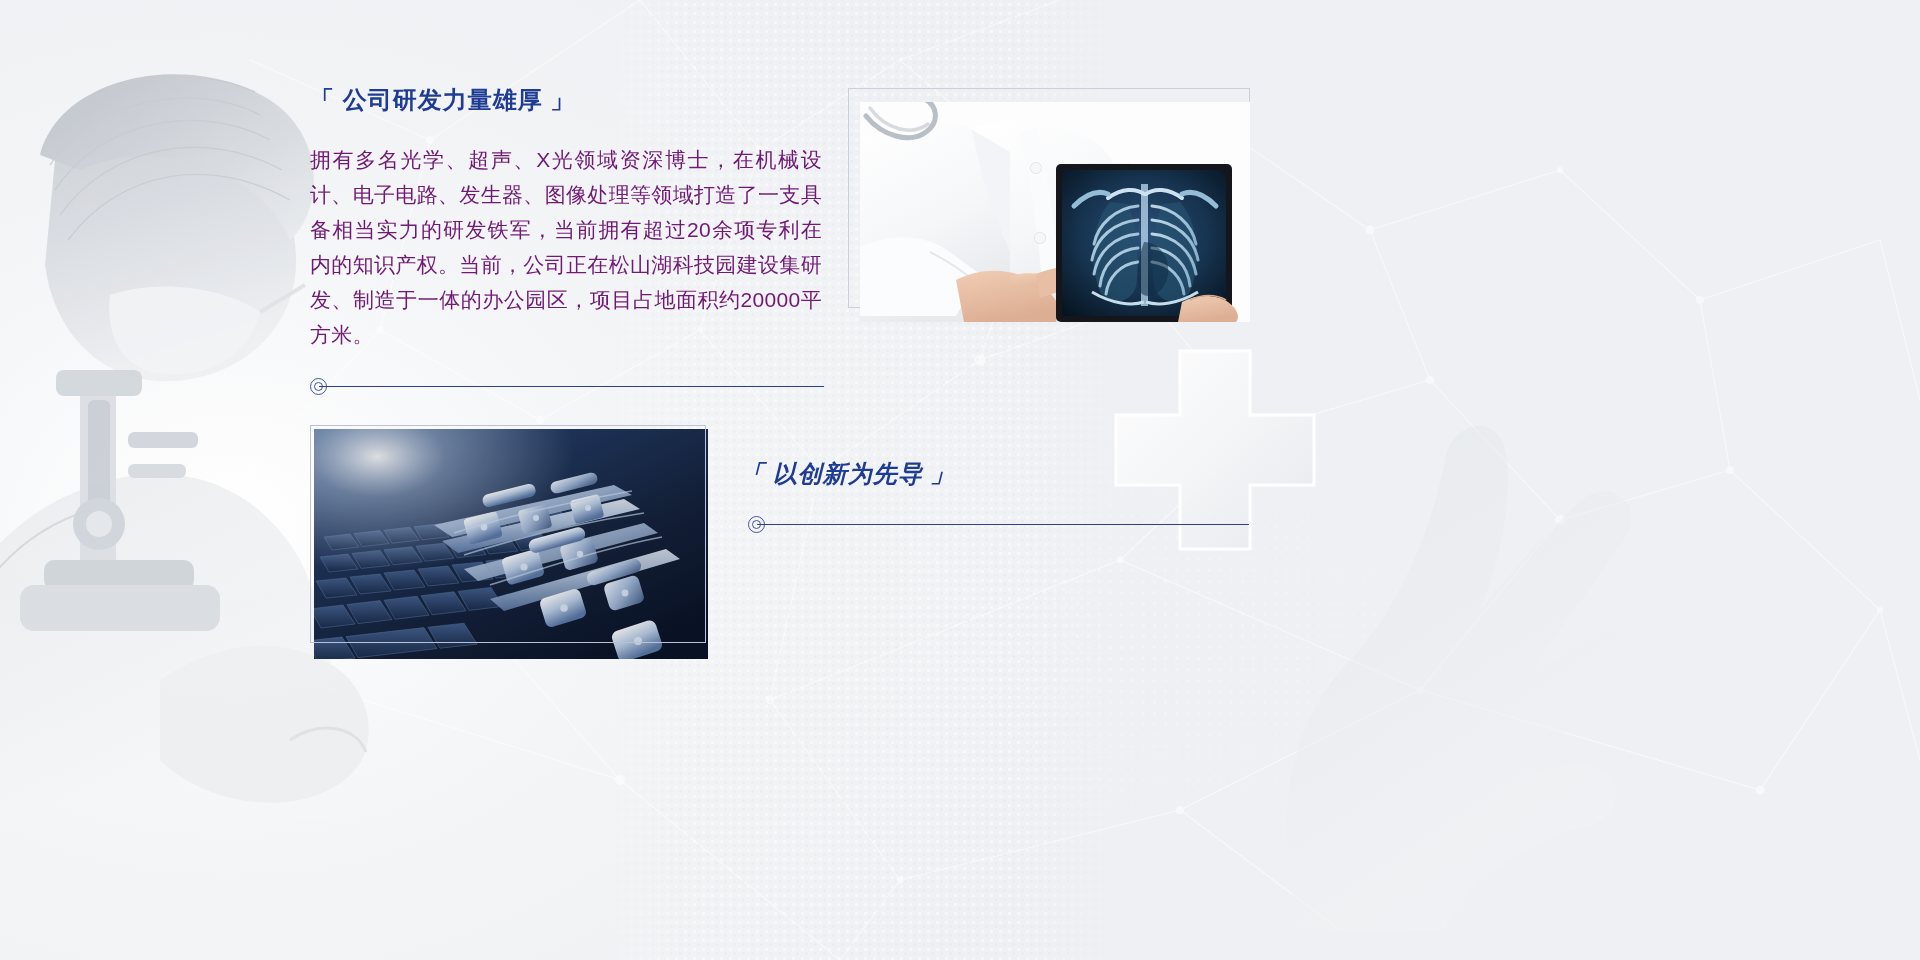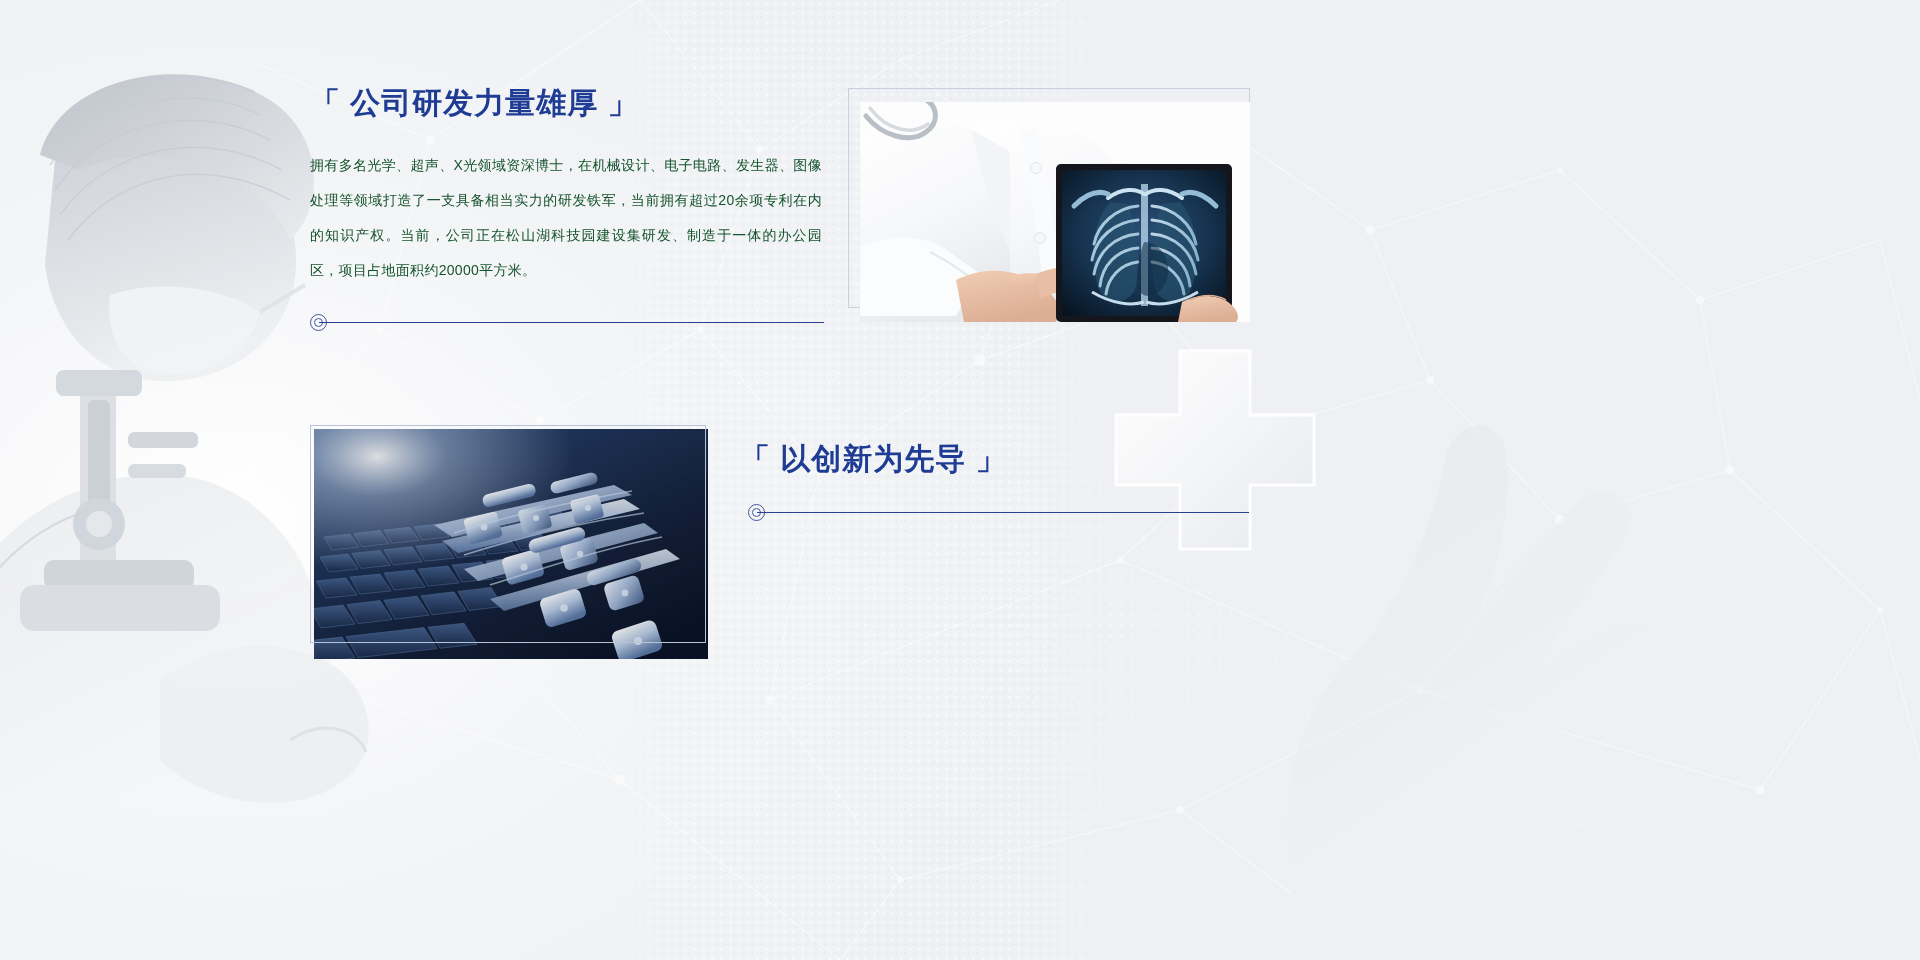--- a/index.html
+++ b/index.html
@@ -41,25 +41,25 @@
   #bg-scientist{position:absolute;left:-40px;top:40px;width:560px;height:780px;opacity:.9;}
   
   #bg-cross{position:absolute;left:1110px;top:345px;width:210px;height:210px;opacity:.95;}
   
   #bg-hand{position:absolute;left:1230px;top:390px;width:420px;height:540px;opacity:.5;}
 
   
   .section{position:absolute;}
 
   .heading{
-    font-size:30px;font-weight:bold;color:#1f3c94;letter-spacing:1px;
+    font-size:24px;font-weight:bold;color:#1f3c94;letter-spacing:1px;
     line-height:1;white-space:nowrap;
   }
   .body-text{
-    font-size:14px;color:#14532d;line-height:35px;letter-spacing:.3px;
+    font-size:21px;color:#701a75;line-height:35px;letter-spacing:.3px;
     text-align:justify;
   }
   .divider{position:relative;height:18px;}
   .divider .line{
     position:absolute;left:9px;top:8px;height:1px;background:#2c3f90;
   }
   .divider .ring{
     position:absolute;left:0;top:0;width:17px;height:17px;border-radius:50%;
     border:1px solid #46559f;box-sizing:border-box;background:transparent;
   }
@@ -443,21 +443,21 @@
       </g>
 
       <rect width="394" height="230" fill="none"></rect>
       <rect width="394" height="230" fill="#050b16" opacity=".10"></rect>
     </svg>
   </div>
 
   <div class="outline" style="left:0;top:0;width:396px;height:218px;border-color:#b9c2d6;"></div>
 </div>
 
-<div class="section" style="left:740px;top:444px;width:510px;">
+<div class="section" style="left:740px;top:462px;width:510px;font-style:italic;">
   <div class="heading" style="margin-bottom:30px;">「 以创新为先导 」</div>
 
 
   <div class="divider" style="margin-top:26px;margin-left:8px;">
     <span class="ring"></span>
     <span class="line" style="width:492px;"></span>
   </div>
 </div>
 
 </body></html>

